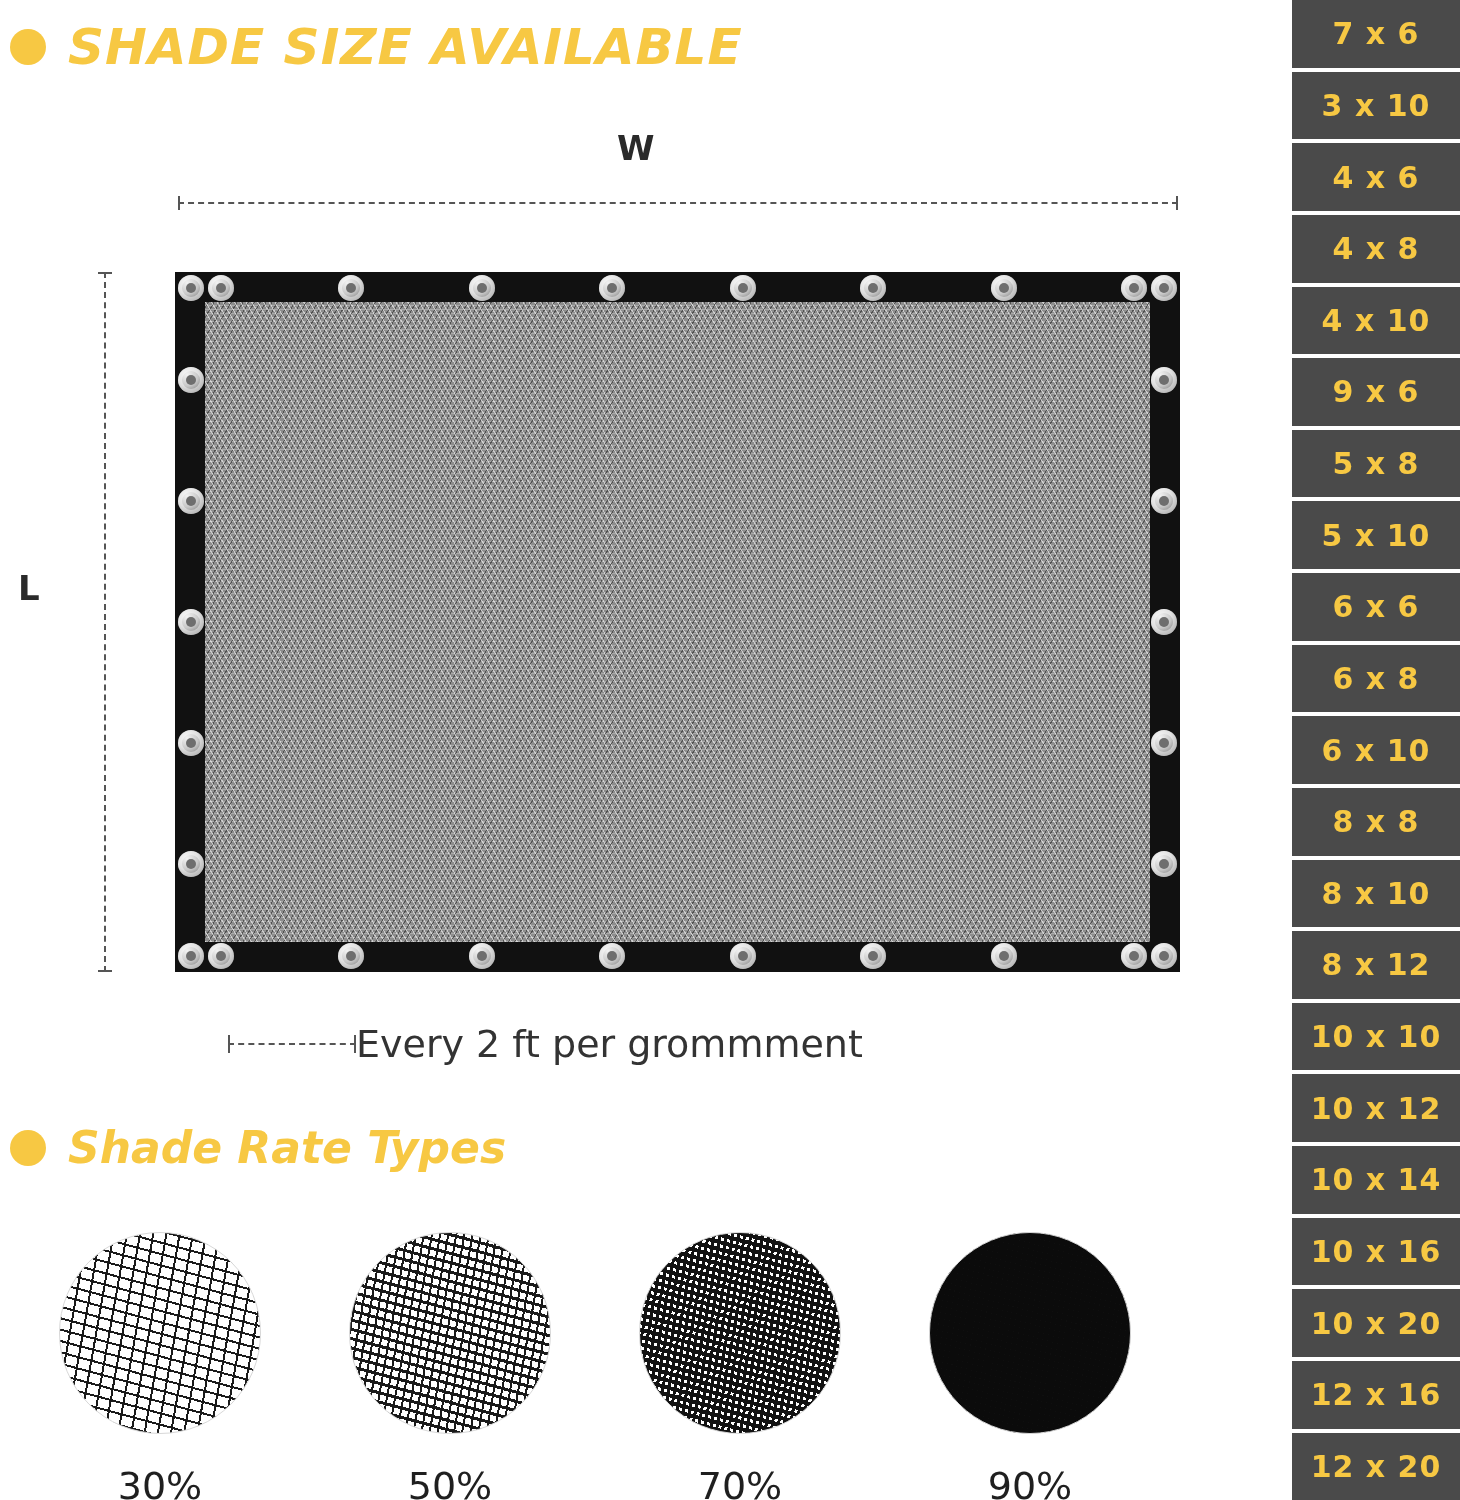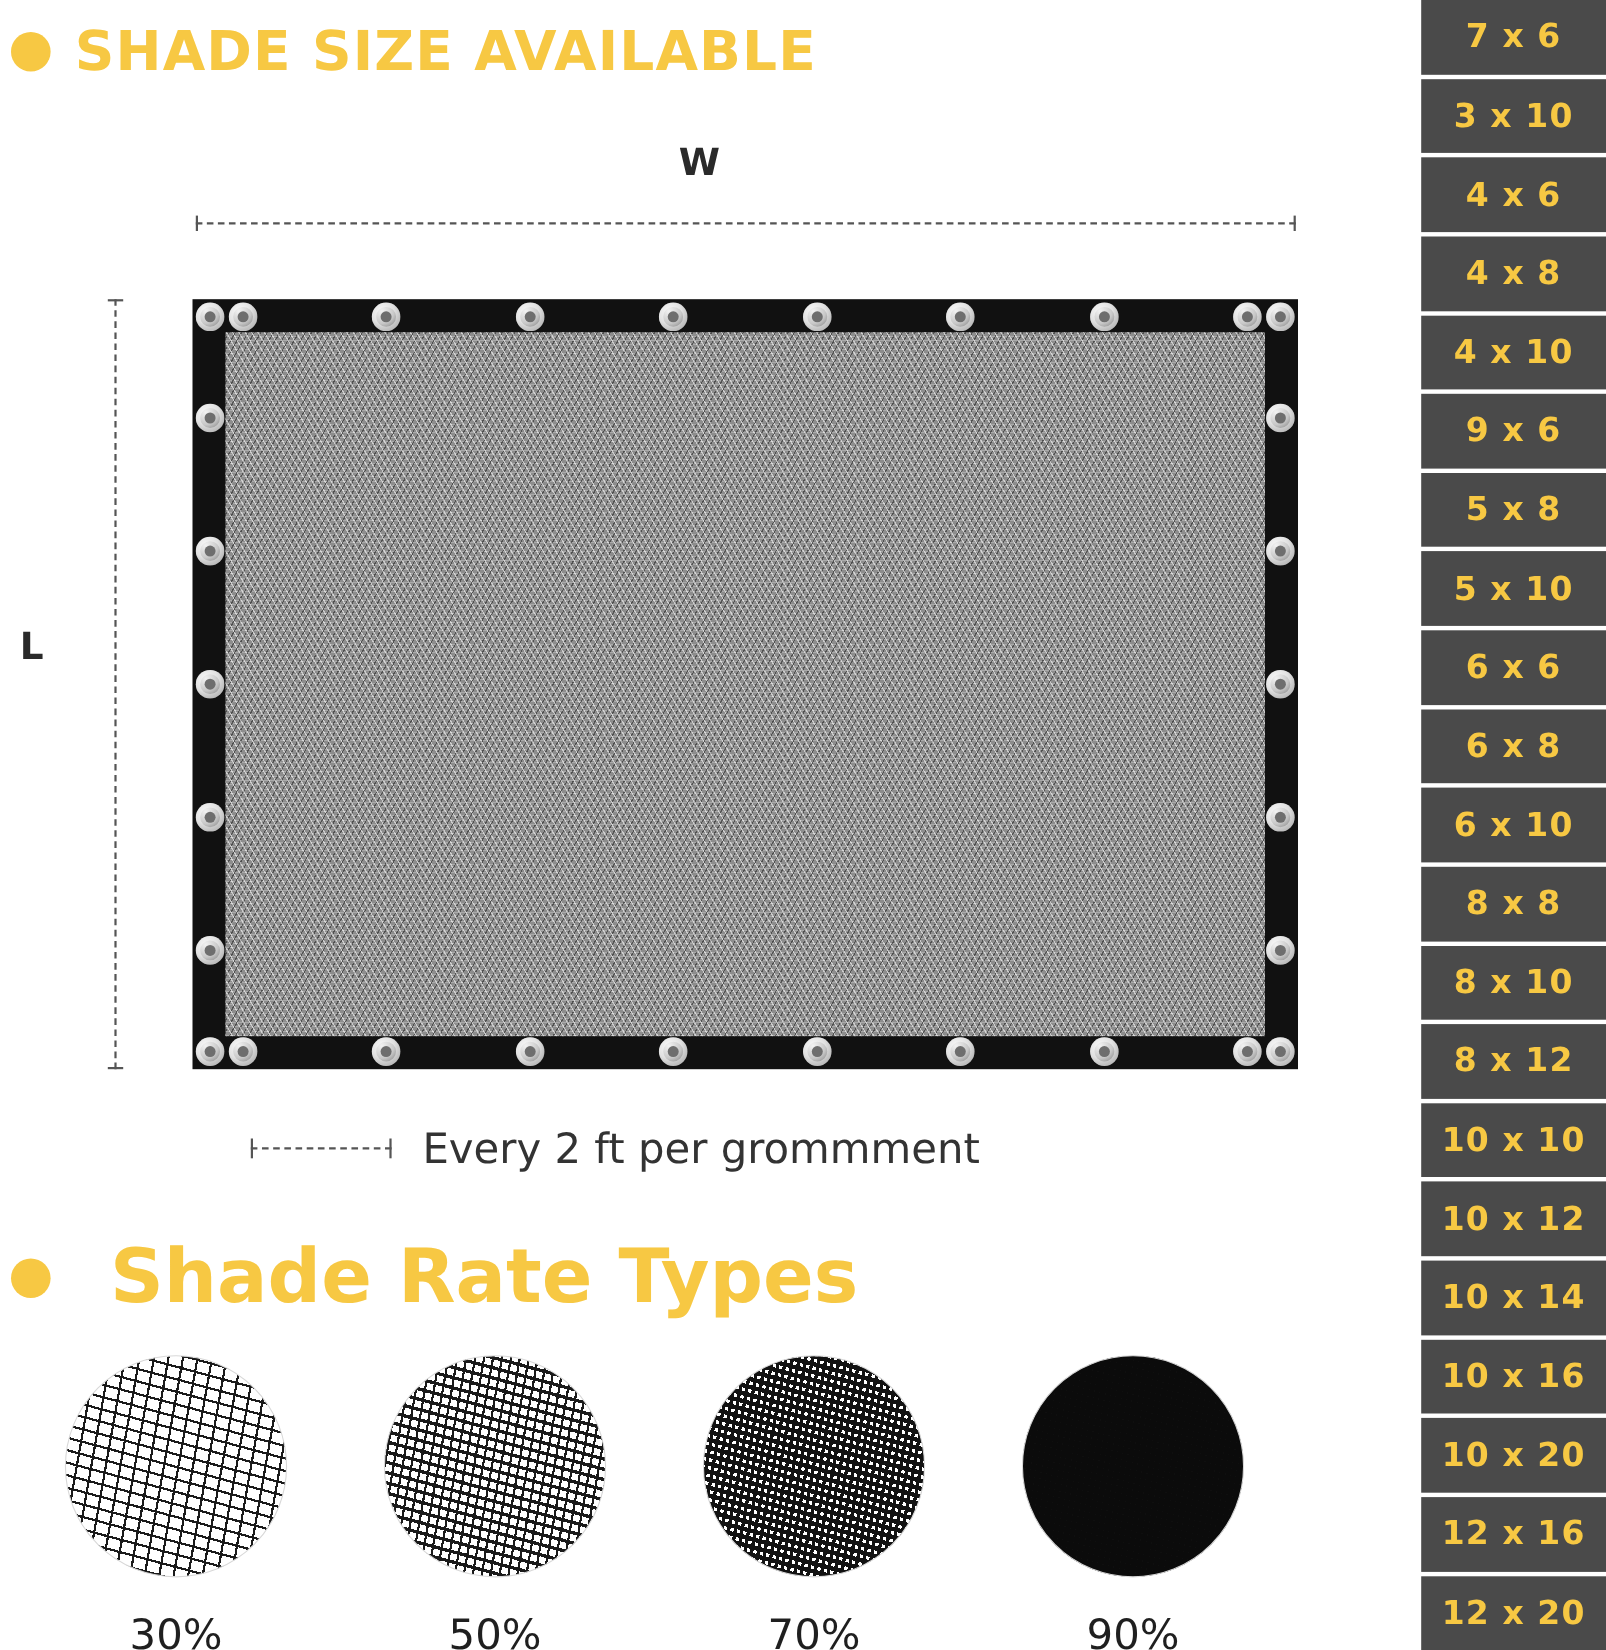--- a/index.html
+++ b/index.html
@@ -38,43 +38,43 @@
     justify-content: center;
     font-family: "DejaVu Sans", sans-serif;
   }
 
   
   .heading-row {
     position: absolute;
     display: flex;
     align-items: center;
     gap: 22px;
+    font-style: italic;
   }
   .bullet-dot {
     width: 36px;
     height: 36px;
     border-radius: 50%;
     background: #f7c843;
     flex: 0 0 auto;
   }
   .heading-text {
     color: #f7c843;
     font-weight: 700;
     font-family: "DejaVu Sans", sans-serif;
   }
   #title-1 { left: 10px; top: 18px; }
   #title-1 .heading-text {
     font-size: 50px;
     letter-spacing: 1px;
   }
   #title-2 { left: 10px; top: 1122px; }
   #title-2 .heading-text {
-    font-size: 68px;
+    font-size: 44px;
     letter-spacing: 0px;
-    margin-left: 32px;
   }
 
   
   #panel-wrap {
     position: absolute;
     left: 175px;
     top: 272px;
     width: 1005px;
     height: 700px;
   }
@@ -173,21 +173,20 @@
     background: #555;
   }
 
   
   #grommet-note {
     position: absolute;
     left: 228px;
     top: 1022px;
     display: flex;
     align-items: center;
-    gap: 28px;
   }
   #spacing-line {
     position: relative;
     width: 128px;
     height: 18px;
   }
   #spacing-line .h-dash {
     position: absolute;
     left: 0; right: 0; top: 8px;
     border-top: 2px dashed #555;

